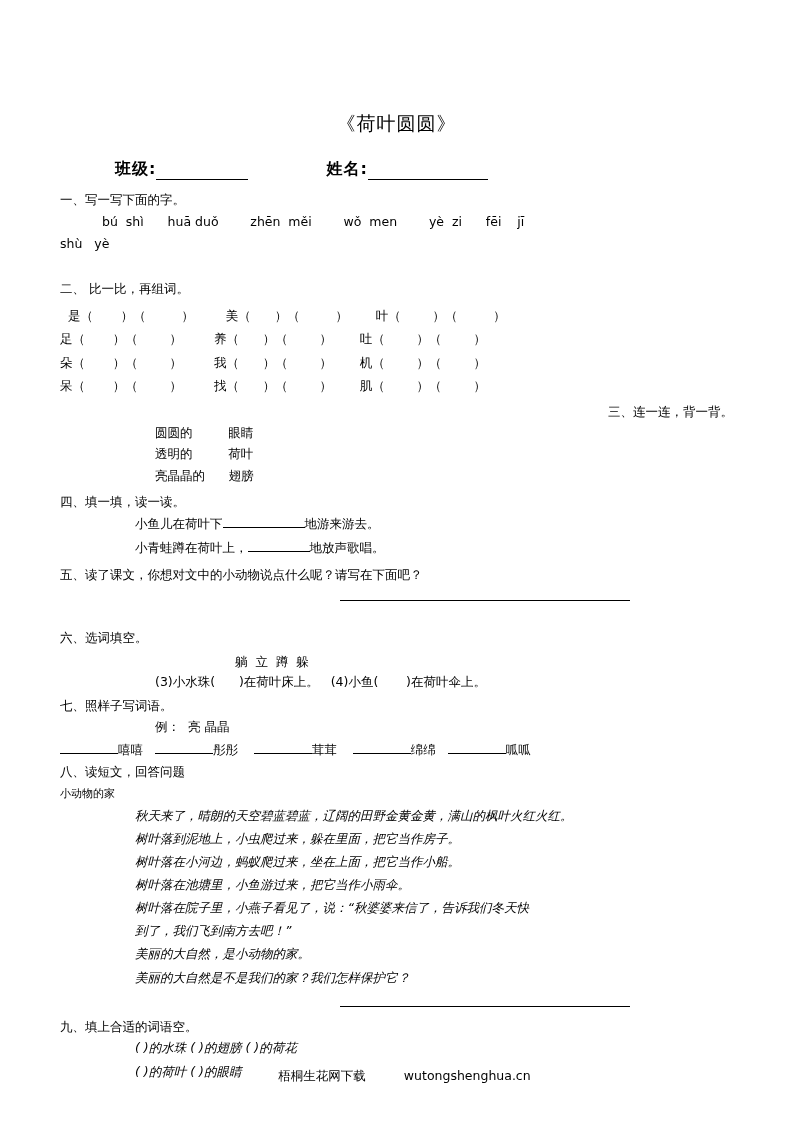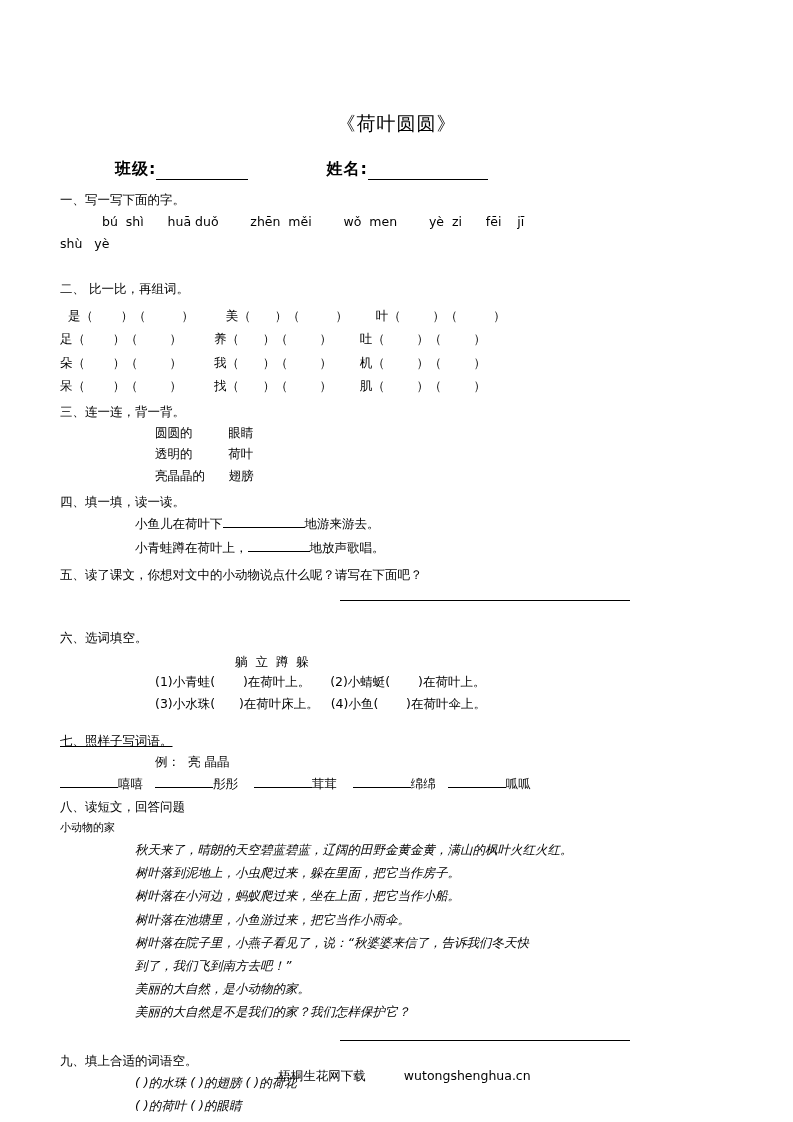--- a/index.html
+++ b/index.html
@@ -169,42 +169,41 @@
   <div class="pinyin-line2">shù   yè</div>
 
   <div class="sec-h" style="margin-top:26px;">二、  比一比，再组词。</div>
   <div class="wordtable">
     <div class="wordrow">  是（       ）（         ）        美（      ）（         ）       叶（        ）（         ）</div>
     <div class="wordrow">足（       ）（        ）        养（      ）（        ）       吐（        ）（        ）</div>
     <div class="wordrow">朵（       ）（        ）        我（      ）（        ）       机（        ）（        ）</div>
     <div class="wordrow">呆（       ）（        ）        找（      ）（        ）       肌（        ）（        ）</div>
   </div>
 
-  <div class="sec-h" style="margin-top:6px;">三、连一连，背一背。</div>
+  <div class="sec-h" style="margin-top:6px;text-align:right;">三、连一连，背一背。</div>
   <div class="match">圆圆的         眼睛</div>
   <div class="match">透明的         荷叶</div>
   <div class="match">亮晶晶的      翅膀</div>
 
   <div class="sec-h" style="margin-top:6px;">四、填一填，读一读。</div>
   <div class="fillline">
     <span>小鱼儿在荷叶下</span><span class="ul ul80"></span><span>地游来游去。</span>
   </div>
   <div class="fillline">
     <span>小青蛙蹲在荷叶上，</span><span class="ul ul60"></span><span>地放声歌唱。</span>
   </div>
 
   <div class="sec-h" style="margin-top:7px;">五、读了课文，你想对文中的小动物说点什么呢？请写在下面吧？</div>
   <div class="answer-line"></div>
 
   <div class="sec-h" style="margin-top:28px;">六、选词填空。</div>
   <div class="choices">躺  立  蹲  躲</div>
-  <div class="qline">(1)小青蛙(       )在荷叶上。     (2)小蜻蜓(       )在荷叶上。</div>
   <div class="qline">(3)小水珠(      )在荷叶床上。   (4)小鱼(       )在荷叶伞上。</div>
 
-  <div class="sec-h" style="margin-top:16px;text-decoration:underline;">七、照样子写词语。</div>
+  <div class="sec-h" style="margin-top:4px;">七、照样子写词语。</div>
   <div class="example">例：  亮 晶晶</div>
   <div class="fillwords"><span class="ul"></span><span>嘻嘻</span>   <span class="ul"></span><span>彤彤</span>    <span class="ul"></span><span>茸茸</span>    <span class="ul"></span><span>绵绵</span>   <span class="ul"></span><span>呱呱</span></div>
 
   <div class="sec-h" style="margin-top:2px;">八、读短文，回答问题</div>
   <div class="readtitle">小动物的家</div>
   <div class="para">秋天来了，晴朗的天空碧蓝碧蓝，辽阔的田野金黄金黄，满山的枫叶火红火红。</div>
   <div class="para">树叶落到泥地上，小虫爬过来，躲在里面，把它当作房子。</div>
   <div class="para">树叶落在小河边，蚂蚁爬过来，坐在上面，把它当作小船。</div>
   <div class="para">树叶落在池塘里，小鱼游过来，把它当作小雨伞。</div>
   <div class="para">树叶落在院子里，小燕子看见了，说：“秋婆婆来信了，告诉我们冬天快</div>

